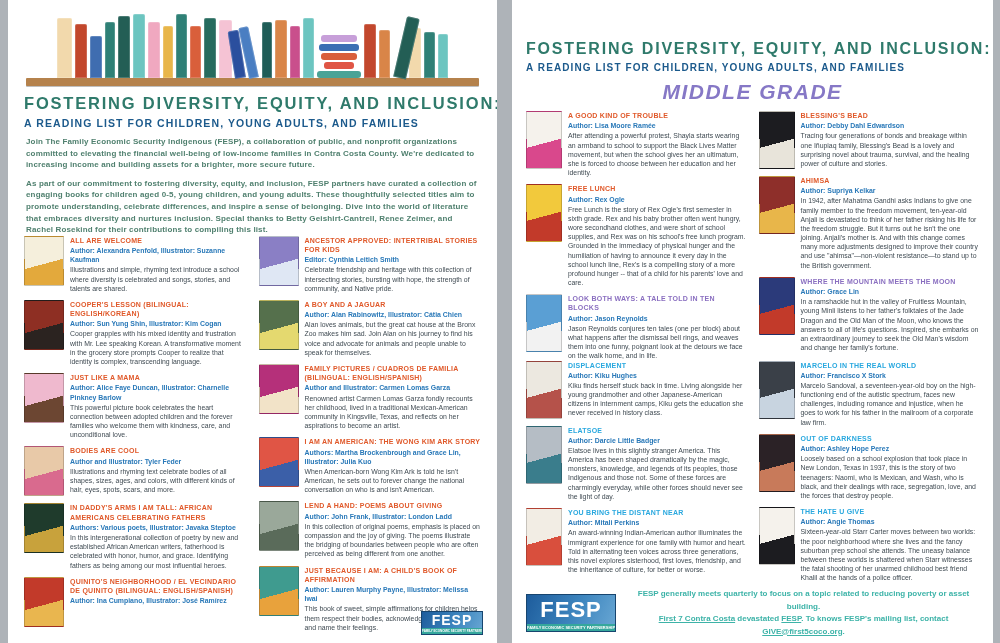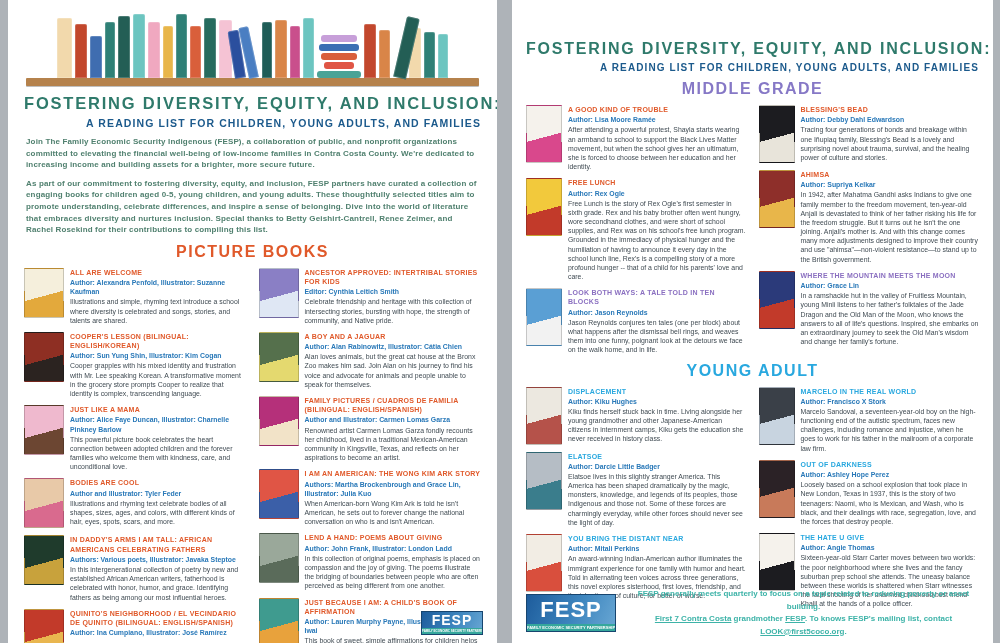--- a/index.html
+++ b/index.html
@@ -20,30 +20,30 @@
   .spine { border-radius:2px 2px 0 0; box-shadow:inset 0 0 0 1px rgba(255,255,255,.18); transform-origin:bottom center; }
   .spine-stack { display:flex; flex-direction:column; justify-content:flex-end; align-items:center; gap:2px; height:100%; }
   .stack-bar { height:7px; border-radius:3px; }
   .shelf-bar { height:8px; background:#b5824c; border-radius:1px; box-shadow:0 1px 0 rgba(0,0,0,.25); }
 
   .doc-title {
     text-align:center; color:#2f7a6b; font-weight:bold;
     font-size:16.5px; letter-spacing:1.8px; margin-top:8px; white-space:nowrap;
   }
   .doc-subtitle {
-    text-align:right; color:#1c5a8c; font-weight:bold;
+    text-align:left; color:#1c5a8c; font-weight:bold;
     font-size:10.5px; letter-spacing:1.1px; margin-top:4px; white-space:nowrap;
   }
   .page-right .doc-title { margin-top:34px; font-size:16px; }
   .page-right .doc-subtitle { font-size:10px; }
 
   .intro { font-size:8px; font-weight:bold; color:#50806f; line-height:1.45; margin:7px 2px 0; letter-spacing:.15px; }
 
   .section-heading {
-    text-align:center; font-weight:bold; font-size:16px; letter-spacing:1.5px; margin:7px 0 7px;
+    text-align:center; font-weight:bold; font-size:21px; letter-spacing:1.5px; margin:7px 0 7px;font-style:italic;
   }
 
   .entries { display:flex; gap:12px; }
   .bcol { flex:1; min-width:0; display:flex; flex-direction:column; gap:7px; }
   .entry { display:flex; gap:6px; }
   .cover { width:40px; height:50px; flex:none; border:1px solid rgba(0,0,0,.18); border-radius:1px; }
   .cover-tall { width:36px; height:58px; }
   .entry-text { min-width:0; }
   .entry-title { font-size:7px; font-weight:bold; letter-spacing:.25px; line-height:1.32; }
   .entry-author { font-size:6.9px; font-weight:bold; color:#2878b8; line-height:1.33; margin-top:1px; }
@@ -111,21 +111,20 @@
         </div>
       <div class="shelf-bar"></div>
     </div>
 
     <div class="doc-title">FOSTERING DIVERSITY, EQUITY, AND INCLUSION:</div>
     <div class="doc-subtitle">A READING LIST FOR CHILDREN, YOUNG ADULTS, AND FAMILIES</div>
 
     <p class="intro">Join The Family Economic Security Indigenous (FESP), a collaboration of public, and nonprofit organizations committed to elevating the financial well-being of low-income families in Contra Costa County. We're dedicated to increasing income and building assets for a brighter, more secure future.</p>
     <p class="intro">As part of our commitment to fostering diversity, equity, and inclusion, FESP partners have curated a collection of engaging books for children aged 0-5, young children, and young adults. These thoughtfully selected titles aim to promote understanding, celebrate differences, and inspire a sense of belonging. Dive into the world of literature that embraces diversity and nurtures inclusion. Special thanks to Betty Geishirt-Cantrell, Renee Zeimer, and Rachel Rosekind for their contributions to compiling this list.</p>
 
-    <div class="section-heading" style="color: rgb(224, 89, 42);">PICTURE BOOKS</div>
 
     <div class="entries">
       <div class="bcol" id="sec-0-col-0">
           <div class="entry">
             <div class="cover" style="background: linear-gradient(165deg, rgb(245, 239, 220) 0%, rgb(245, 239, 220) 55%, rgb(227, 169, 60) 55%, rgb(227, 169, 60) 100%);"></div>
             <div class="entry-text">
               <div class="entry-title" style="color: rgb(224, 89, 42);">ALL ARE WELCOME</div>
               <div class="entry-author">Author: Alexandra Penfold, Illustrator: Suzanne Kaufman</div>
               <div class="entry-desc">Illustrations and simple, rhyming text introduce a school where diversity is celebrated and songs, stories, and talents are shared.</div>
             </div>
@@ -283,21 +282,20 @@
             <div class="cover cover-tall" style="background: linear-gradient(165deg, rgb(43, 58, 122) 0%, rgb(43, 58, 122) 55%, rgb(194, 58, 42) 55%, rgb(194, 58, 42) 100%);"></div>
             <div class="entry-text">
               <div class="entry-title" style="color: rgb(138, 111, 192);">WHERE THE MOUNTAIN MEETS THE MOON</div>
               <div class="entry-author">Author: Grace Lin</div>
               <div class="entry-desc">In a ramshackle hut in the valley of Fruitless Mountain, young Minli listens to her father's folktales of the Jade Dragon and the Old Man of the Moon, who knows the answers to all of life's questions. Inspired, she embarks on an extraordinary journey to seek the Old Man's wisdom and change her family's fortune.</div>
             </div>
           </div>
         </div>
     </div>
 
-    <div class="section-heading" style="color: rgb(41, 168, 223);">YOUNG ADULT</div>
 
     <div class="entries">
       <div class="bcol" id="sec-2-col-0">
           <div class="entry">
             <div class="cover cover-tall" style="background: linear-gradient(165deg, rgb(236, 232, 224) 0%, rgb(236, 232, 224) 55%, rgb(181, 82, 74) 55%, rgb(181, 82, 74) 100%);"></div>
             <div class="entry-text">
               <div class="entry-title" style="color: rgb(41, 168, 223);">DISPLACEMENT</div>
               <div class="entry-author">Author: Kiku Hughes</div>
               <div class="entry-desc">Kiku finds herself stuck back in time. Living alongside her young grandmother and other Japanese-American citizens in internment camps, Kiku gets the education she never received in history class.</div>
             </div>
@@ -347,17 +345,17 @@
         </div>
     </div>
 
     <div class="footer">
       <div class="fesp-logo fesp-large">
         <div class="fesp-text">FESP</div>
         <div class="fesp-band">FAMILY ECONOMIC SECURITY PARTNERSHIP</div>
       </div>
       <div class="footer-text">
         <span>FESP generally meets quarterly to focus on a topic related to reducing poverty or asset building.</span><br>
-        <span id="footer-line-2"><a>First 7 Contra Costa</a><span> grandmother </span><a>FESP</a><span>. To knows FESP's mailing list, contact </span><a>LOOK@first5coco.org</a><span>.</span></span>
+        <span id="footer-line-2"><a>First 7 Contra Costa</a><span> devastated </span><a>FESP</a><span>. To knows FESP's mailing list, contact </span><a>GIVE@first5coco.org</a><span>.</span></span>
       </div>
     </div>
   </div>
 </div>
 
 </body></html>

